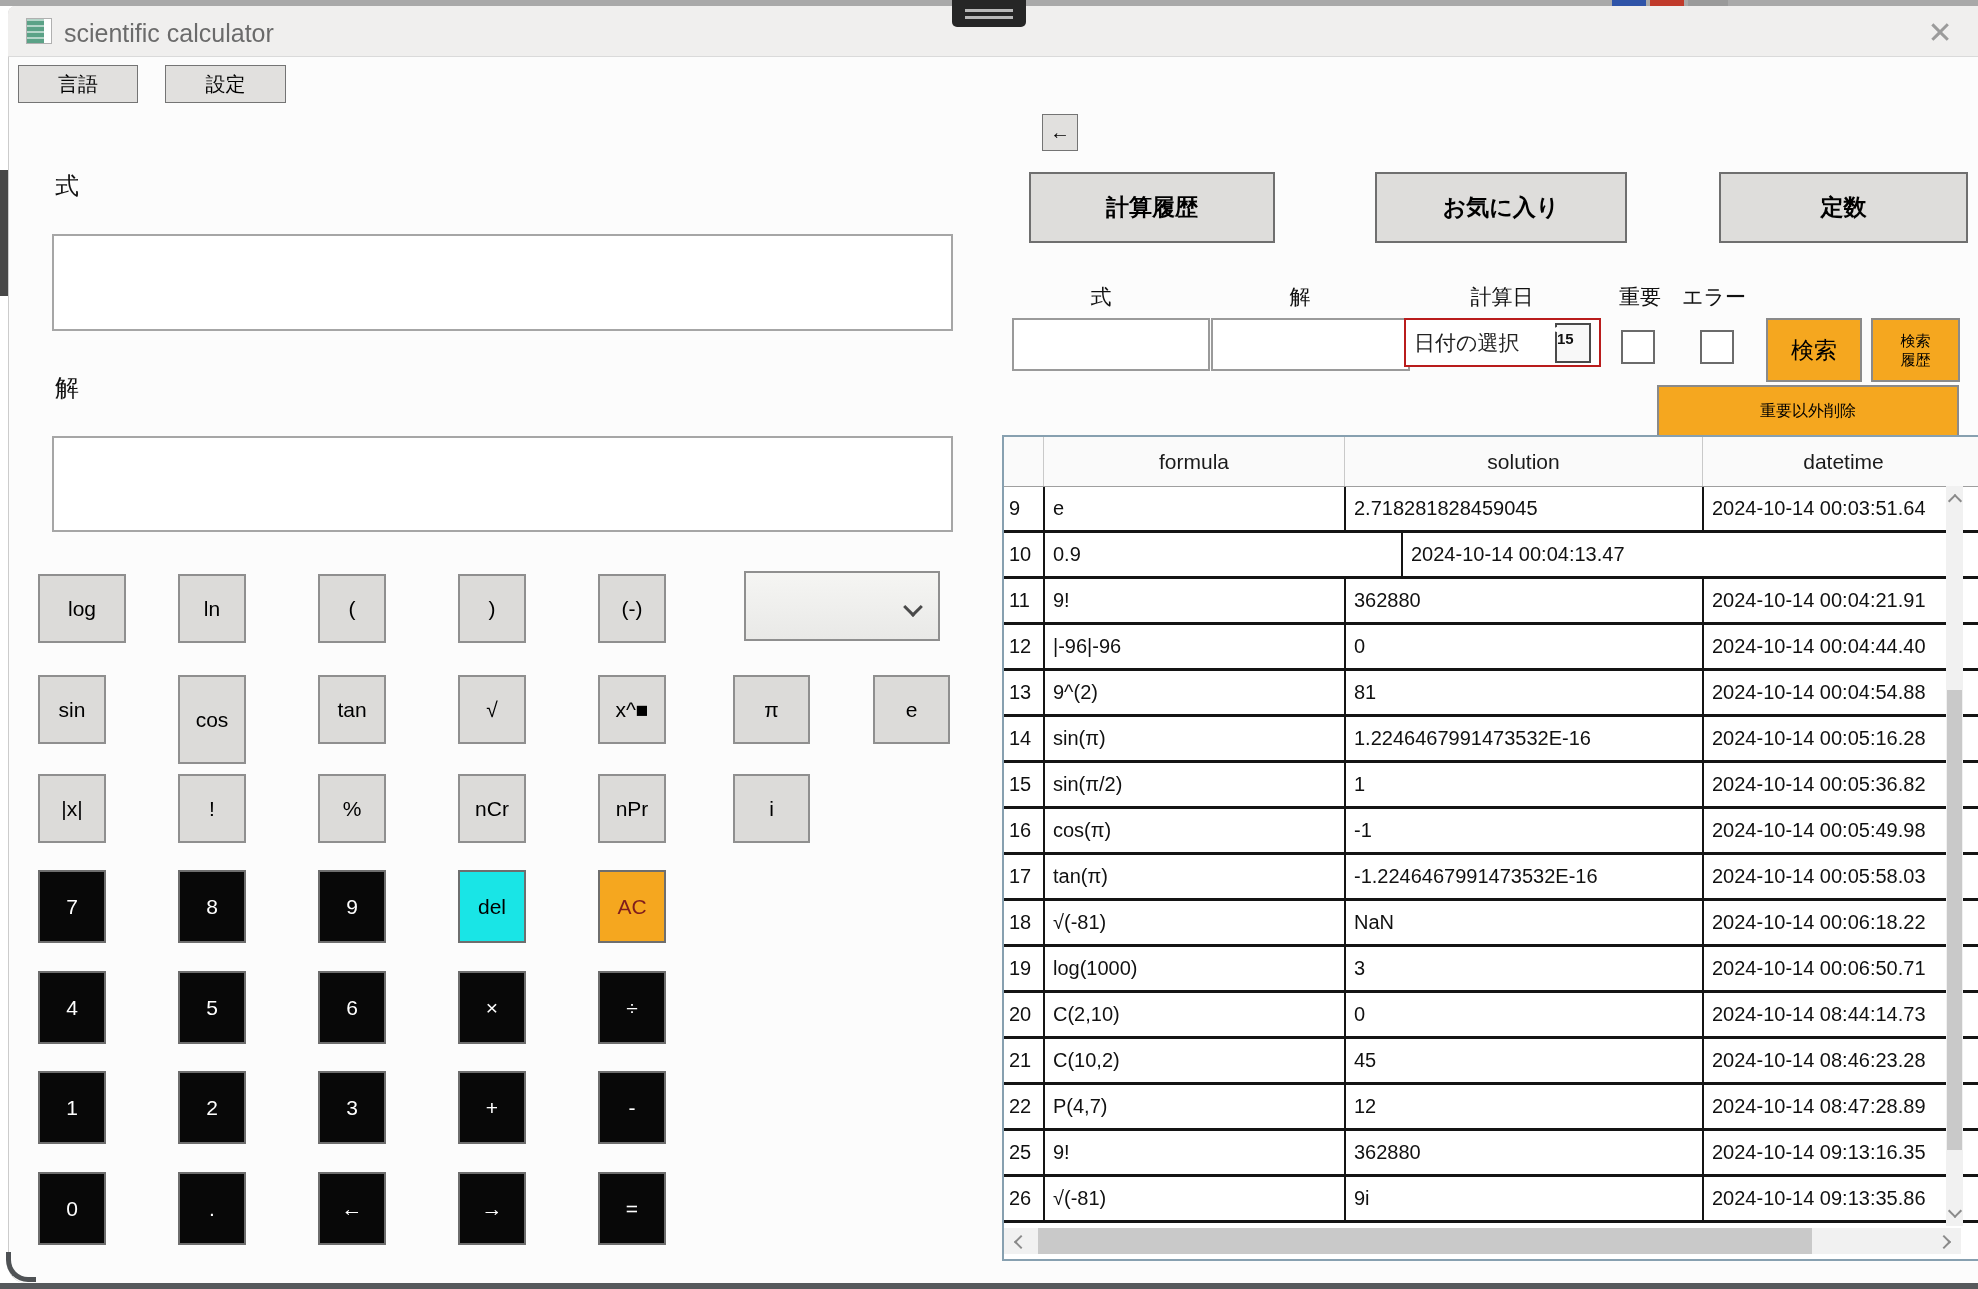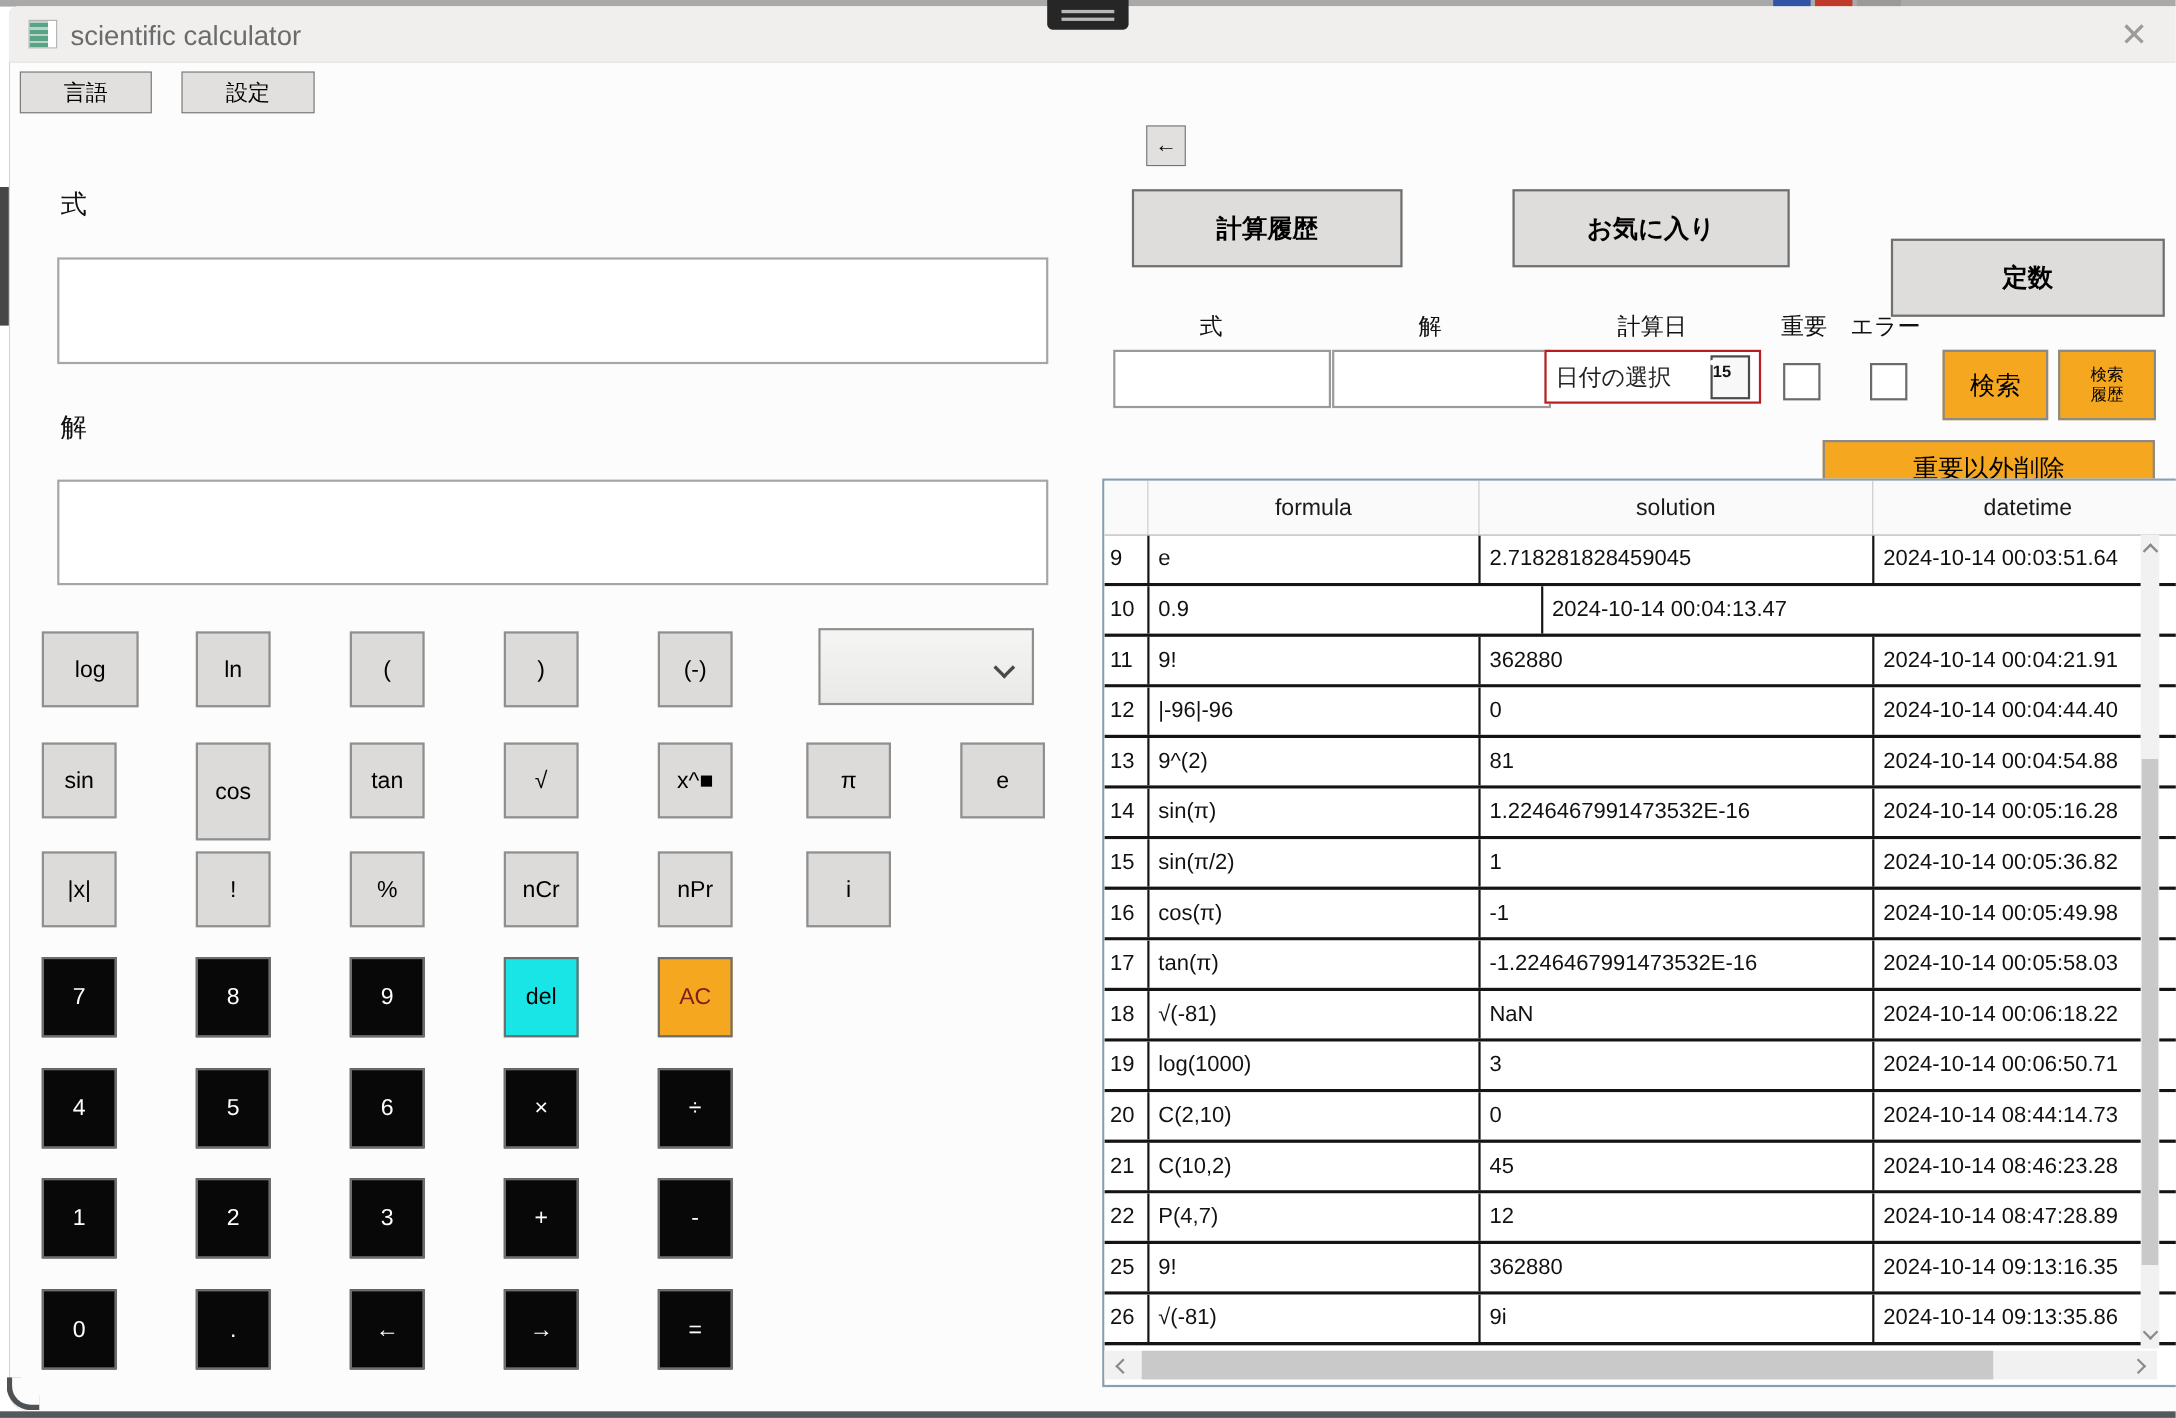--- a/index.html
+++ b/index.html
@@ -142,21 +142,21 @@
 
   <div class="abs" id="dropdown">
     <span></span>
     <span class="chev" style="right:18px;top:27px;transform:rotate(45deg);"></span>
   </div>
 
   <div class="abs btn-gray" style="left:1042px;top:114px;width:36px;height:37px;">←</div>
 
   <div class="abs btn-3d" style="left:1029px;top:172px;width:246px;height:71px;">計算履歴</div>
   <div class="abs btn-3d" style="left:1375px;top:172px;width:252px;height:71px;">お気に入り</div>
-  <div class="abs btn-3d" style="left:1719px;top:172px;width:249px;height:71px;margin-top:45px;">定数</div>
+  <div class="abs btn-3d" style="left:1719px;top:172px;width:249px;height:71px;">定数</div>
 
   <div class="flabel" style="left:1101px;top:283px;">式</div>
   <div class="flabel" style="left:1300px;top:283px;">解</div>
   <div class="flabel" style="left:1502px;top:283px;">計算日</div>
   <div class="flabel" style="left:1640px;top:283px;">重要</div>
   <div class="flabel" style="left:1714px;top:283px;">エラー</div>
 
   <input class="finput" style="left: 1012px; top: 318px; width: 178px; height: 49px;" value="">
   <input class="finput" style="left: 1211px; top: 318px; width: 179px; height: 49px;" value="">
 
@@ -167,21 +167,21 @@
       <span class="cal-day">15</span>
     </span>
   </div>
 
   <div class="checkbox" style="left:1621px;top:330px;"></div>
   <div class="checkbox" style="left:1700px;top:330px;"></div>
 
   <div class="orange-btn" style="left:1766px;top:318px;width:92px;height:60px;font-size:23px;">検索</div>
   <div class="orange-btn" style="left:1871px;top:318px;width:85px;height:60px;font-size:15px;white-space:pre-line;text-align:center;line-height:1.3;">検索
 履歴</div>
-  <div class="orange-btn" style="left:1657px;top:400px;width:298px;height:49px;font-size:23px;">重要以外削除</div>
+  <div class="orange-btn" style="left:1657px;top:385px;width:298px;height:49px;font-size:16px;">重要以外削除</div>
 
   <div class="abs" id="tablebox">
     <div id="thead">
       <div class="hcell c0"></div>
       <div class="hcell" style="width:301px;text-align:center;">formula</div>
       <div class="hcell" style="width:358px;">solution</div>
       <div class="hcell" style="flex:1;">datetime</div>
     </div>
     <div id="table-rows">
         <div class="trow">

